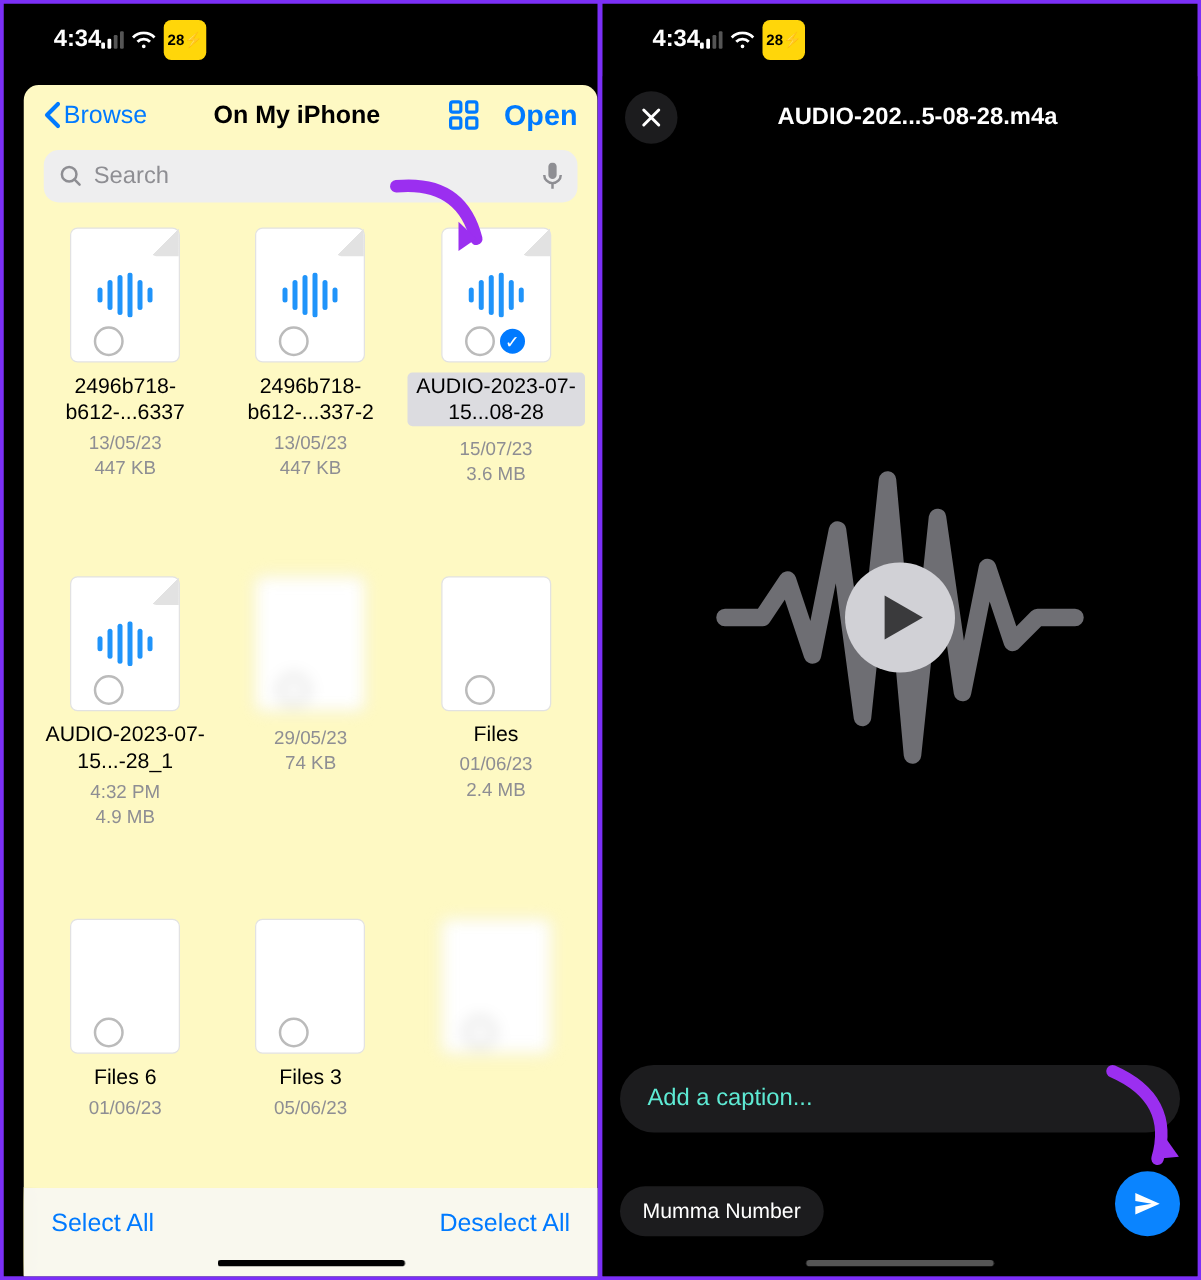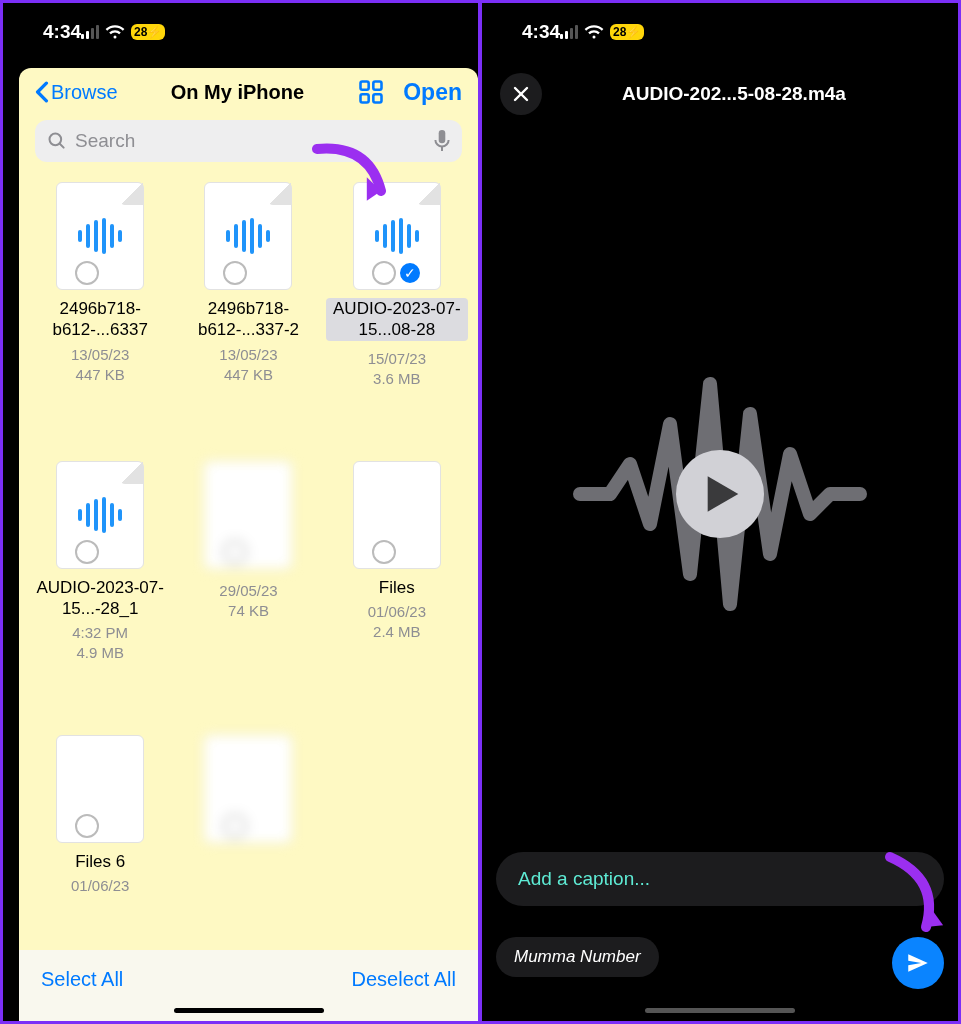--- a/index.html
+++ b/index.html
@@ -29,21 +29,21 @@
     color: #fff;
     font-size: 19px;
     font-weight: 600;
   }
   .status-right { display: flex; align-items: center; gap: 6px; }
   .battery-box {
     display: flex; align-items: center;
     background: #ffd60a; color: #000;
     border-radius: 6px; padding: 1px 3px;
     font-size: 12px; font-weight: 700;
-    height: 16px;
+    height: 32px;
   }
   .signal-bars { display: inline-flex; gap: 2px; align-items: flex-end; }
   .signal-bars span { width: 3px; background: #fff; border-radius: 1px; }
   .signal-bars span:nth-child(1){height:5px} .signal-bars span:nth-child(2){height:8px}
   .signal-bars span:nth-child(3){height:11px;background:#555} .signal-bars span:nth-child(4){height:14px;background:#555}
   
   .files-sheet {
     position: absolute; top: 65px; left: 0; right: 0; bottom: 0;
     background: #fef9c3; border-radius: 12px 12px 0 0;
     display: flex; flex-direction: column; margin-left: 16px;
@@ -105,22 +105,22 @@
   .close-x { width:42px; height:42px; border-radius:50%; background:#1c1c1e;
     display:flex; align-items:center; justify-content:center; color:#fff; font-size:22px;}
   .preview-title { color:#fff; font-size:19px; font-weight:600; flex:1; text-align:center; padding-right:40px;}
   .play-area { flex:1; display:flex; align-items:center; justify-content:center; position:relative;}
   .waveform { color:#6e6e73; }
   .play-btn { position:absolute; width:88px; height:88px; border-radius:50%;
     background:#d1d1d6; display:flex; align-items:center; justify-content:center;}
   .play-btn svg { margin-left:6px; }
   .caption-bar { margin: 0 14px 31px; background:#1c1c1e; border-radius:28px;
     padding:16px 22px; color:#5eead4; font-size:19px;}
-  .send-row { display:flex; align-items:flex-start; justify-content:space-between;
-    padding: 0 14px 32px; gap:12px; position:relative;font-style:italic;}
+  .send-row { display:flex; align-items:flex-end; justify-content:space-between;
+    padding: 0 14px 32px; gap:12px; position:relative;}
   .recipient-chip { background:#1c1c1e; color:#fff; padding:10px 18px;
     border-radius:22px; font-size:17px;}
   .send-btn { width:52px; height:52px; border-radius:50%; background:#0a84ff;
     display:flex; align-items:center; justify-content:center; color:#fff;}
   .home-indicator-dark { position:absolute; bottom:8px; left:50%; transform:translateX(-50%);
     width:150px; height:5px; background:#555; border-radius:3px;}
 </style>
 </head>
 <body>
 
@@ -256,20 +256,28 @@
           <div class="fmeta">01/06/23<br>2.4 MB</div>
         </div>
         <div class="file-item">
           <div class="thumb-doc" style="position:relative">
       <div class="doc-lines"></div>
       <div class="sel-badge"></div>
     </div>
           <div class="fname">Files 6</div>
           <div class="fmeta">01/06/23</div>
         </div>
+        <div class="file-item">
+          <div class="thumb-doc" style="position:relative">
+      <div class="doc-lines"></div>
+      <div class="sel-badge"></div>
+    </div>
+          <div class="fname">Files 3</div>
+          <div class="fmeta">05/06/23</div>
+        </div>
         <div class="file-item blurred">
           <div class="thumb-doc" style="position:relative">
       <div class="doc-lines"></div>
       <div class="sel-badge"></div>
     </div>
           <div class="fname"></div>
           <div class="fmeta"></div>
         </div>
       </div>
 

